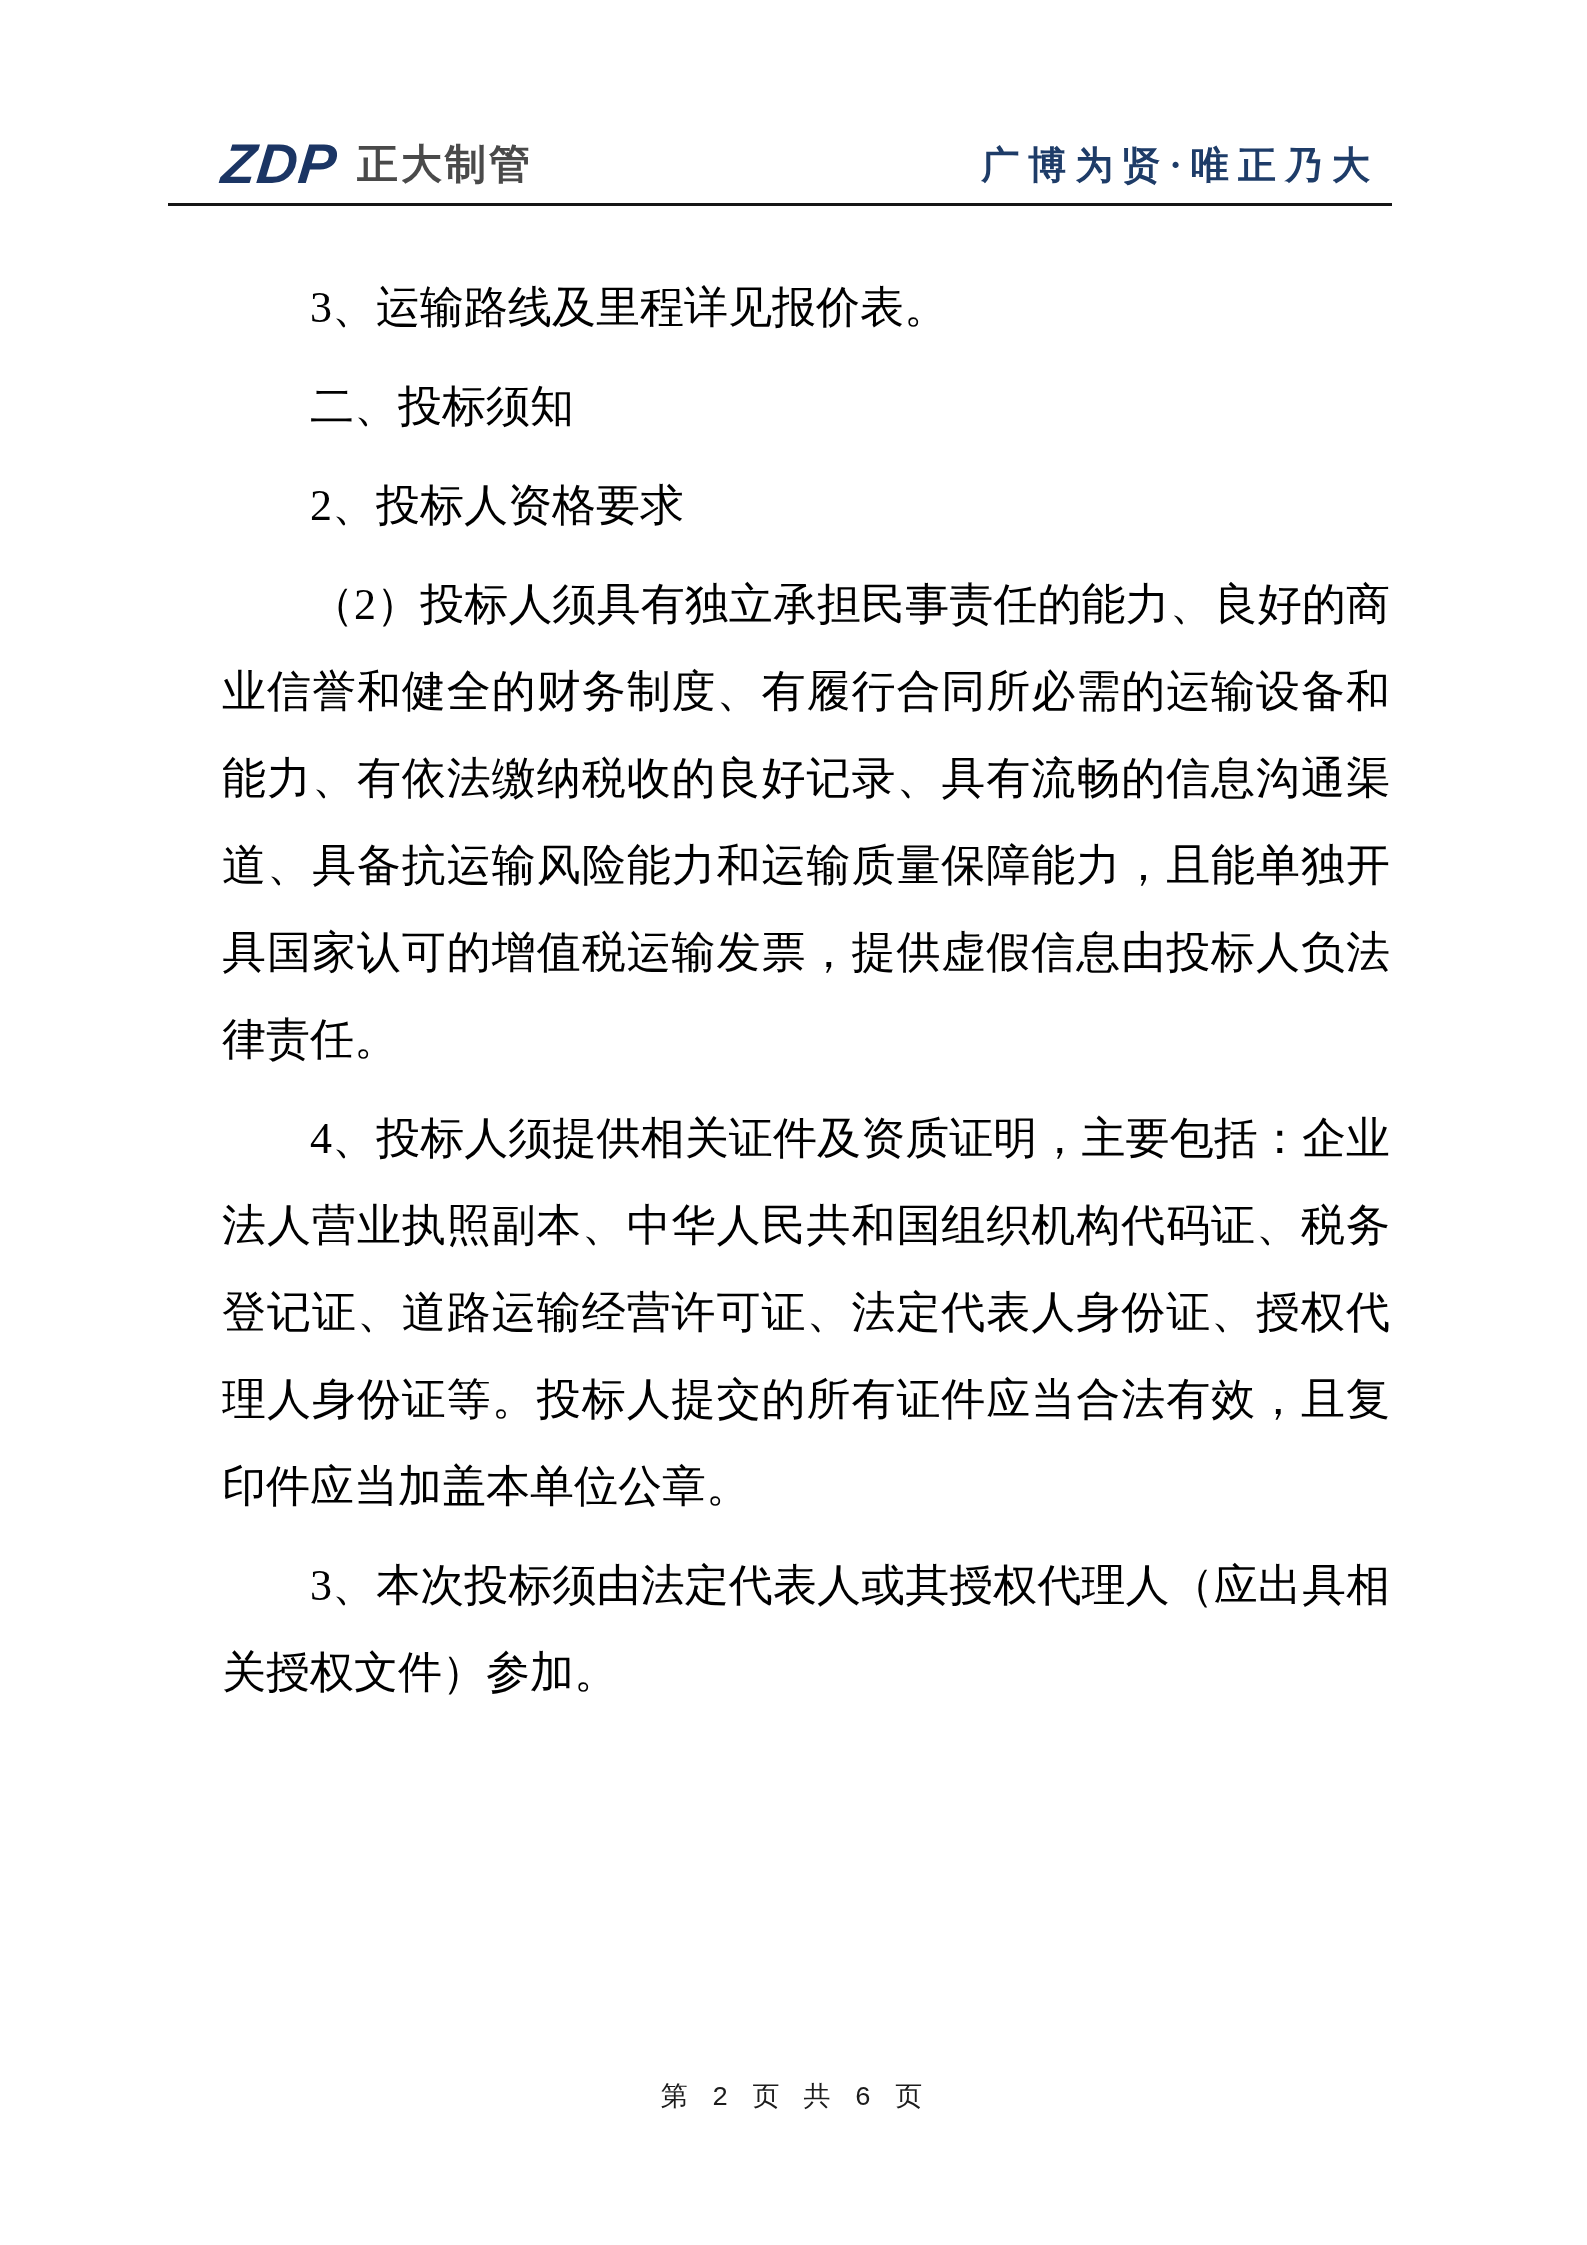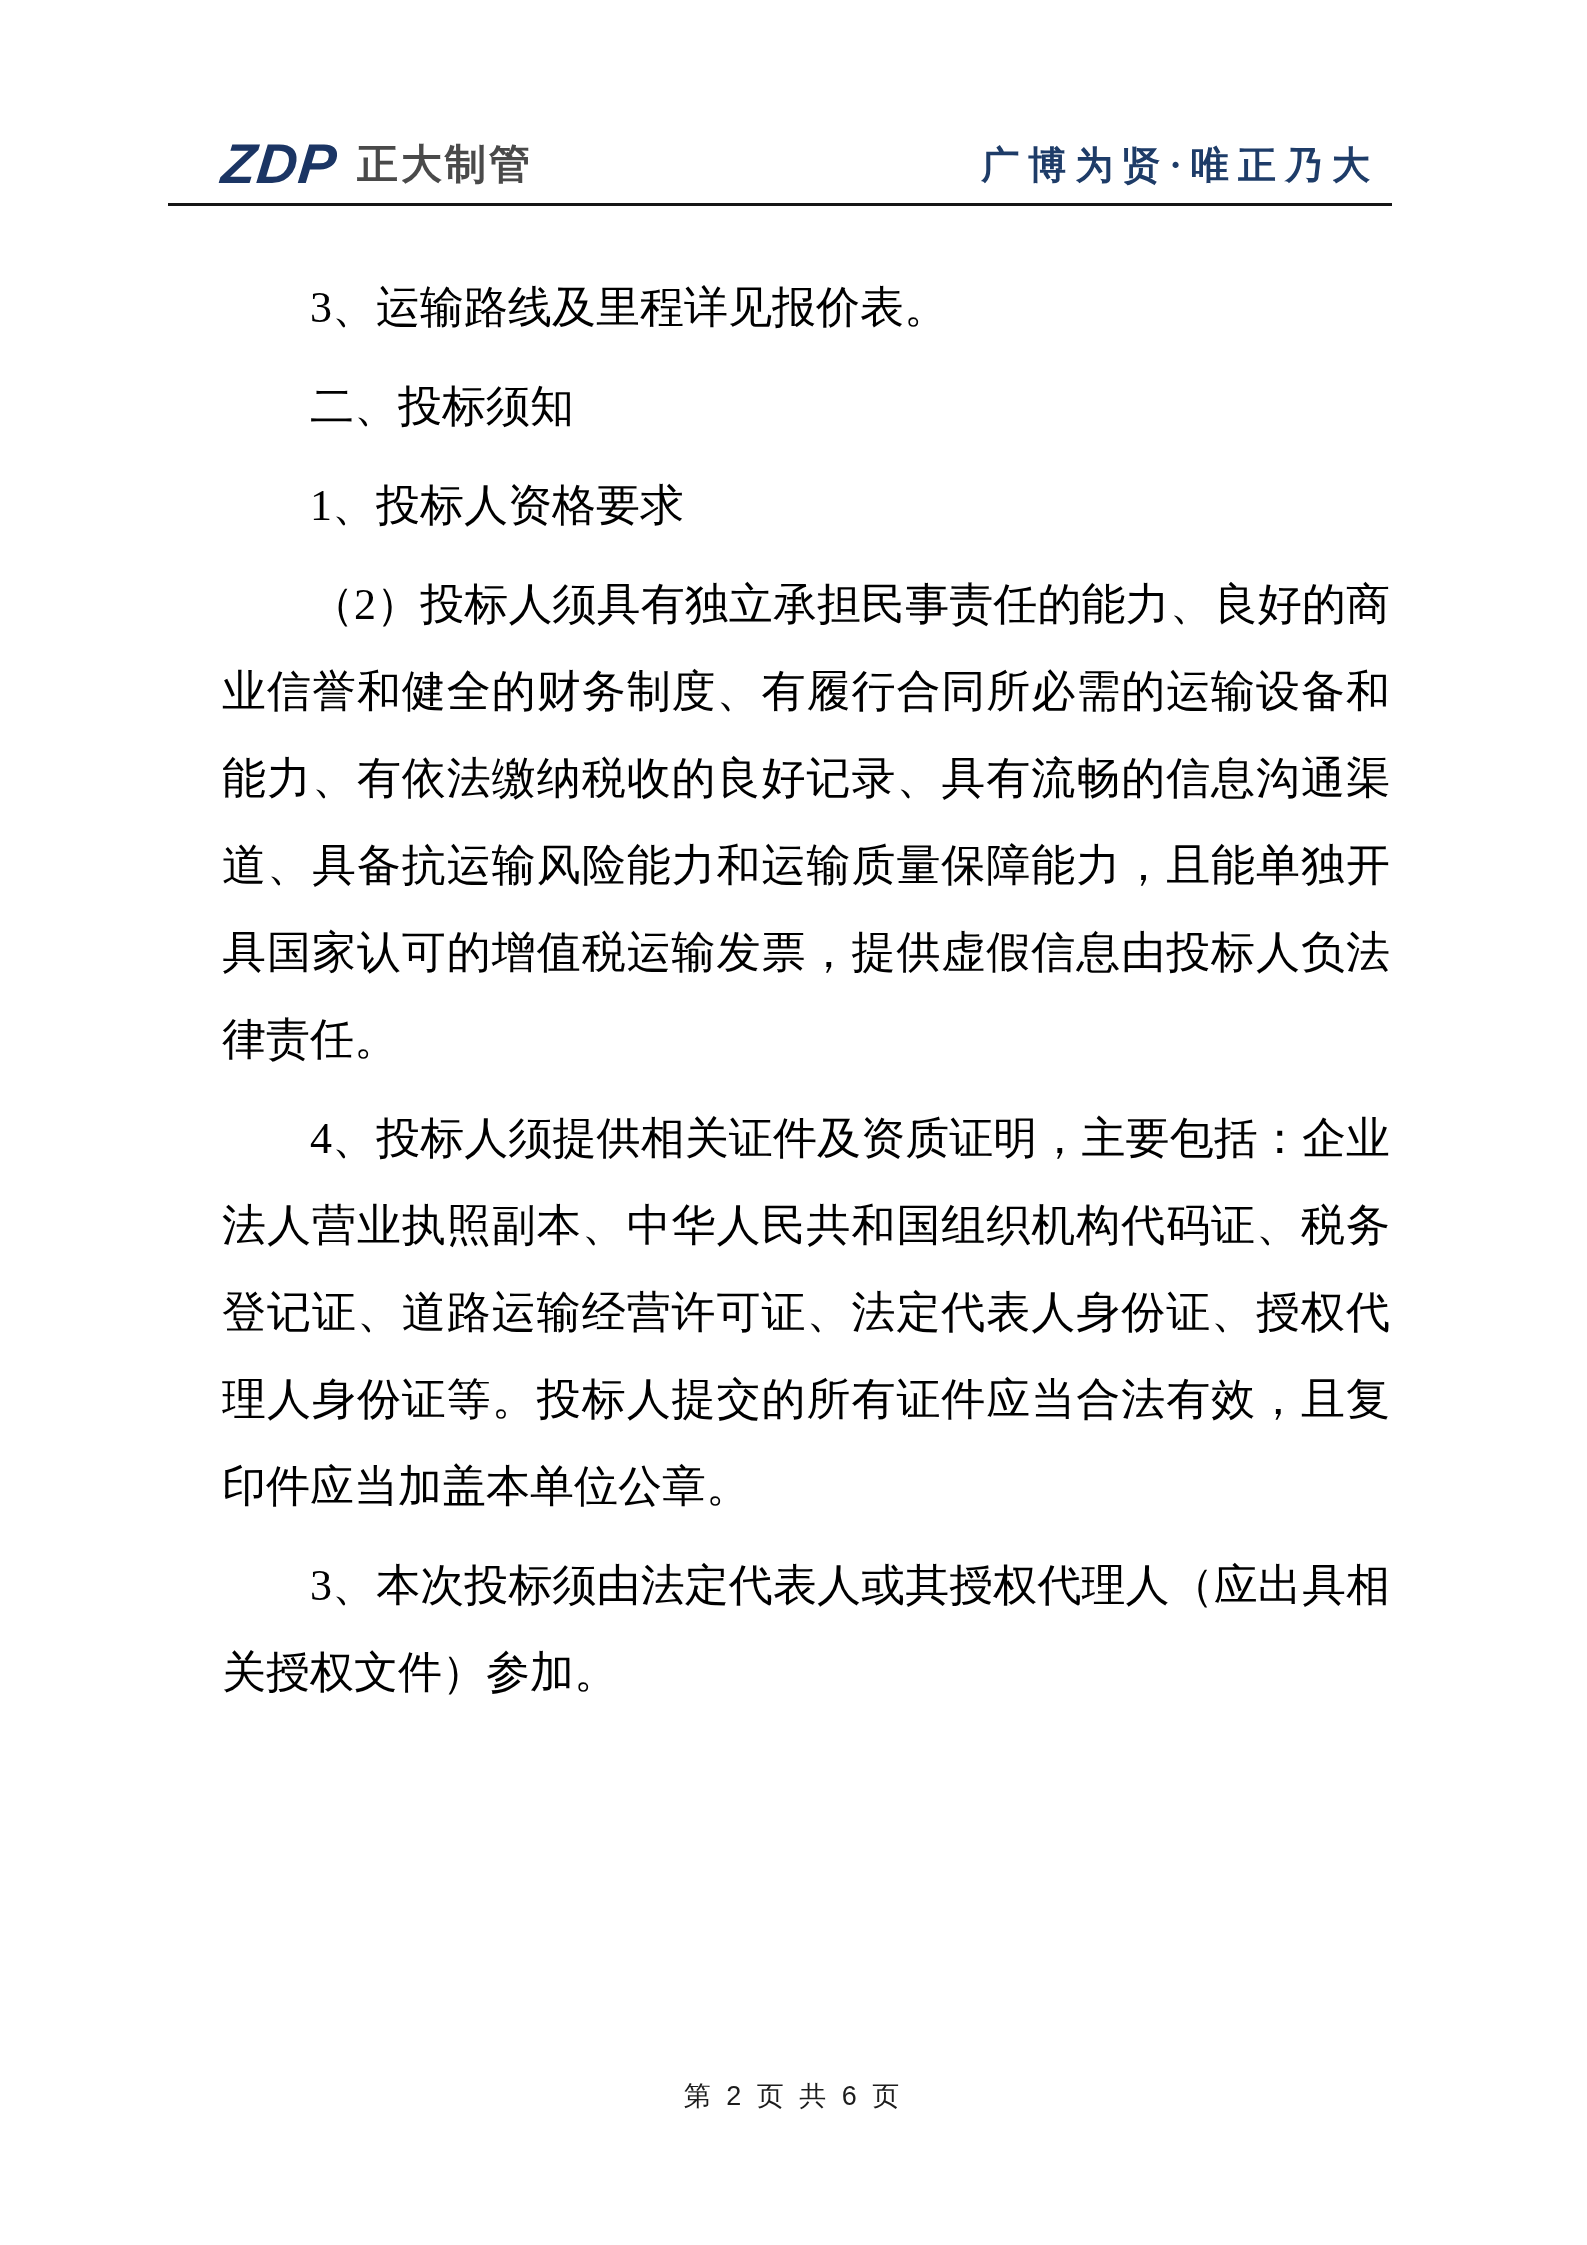--- a/index.html
+++ b/index.html
@@ -84,41 +84,41 @@
   
   .page-footer {
     position: absolute;
     left: 0;
     top: 2078px;
     width: 100%;
     text-align: center;
     font-size: 27px;
     letter-spacing: 4px;
     color: #1c1c1c;
-    font-family: Liberation Sans, sans-serif;
+    font-family: Liberation Mono, monospace;
   }
 </style>
 </head>
 <body>
 
 <div class="page">
 
   <div class="header-logo">
     <span class="logo-zdp">ZDP</span>
     <span class="logo-company">正大制管</span>
   </div>
 
   <div class="header-slogan">广博为贤·唯正乃大</div>
 
   <div class="header-rule"></div>
 
   <div class="doc-body">
     <p>3、运输路线及里程详见报价表。</p>
     <p class="bold">二、投标须知</p>
-    <p>1、投标人资格要求</p>
+    <p>2、投标人资格要求</p>
     <p>（2）投标人须具有独立承担民事责任的能力、良好的商业信誉和健全的财务制度、有履行合同所必需的运输设备和能力、有依法缴纳税收的良好记录、具有流畅的信息沟通渠道、具备抗运输风险能力和运输质量保障能力，且能单独开具国家认可的增值税运输发票，提供虚假信息由投标人负法律责任。</p>
     <p>4、投标人须提供相关证件及资质证明，主要包括：企业法人营业执照副本、中华人民共和国组织机构代码证、税务登记证、道路运输经营许可证、法定代表人身份证、授权代理人身份证等。投标人提交的所有证件应当合法有效，且复印件应当加盖本单位公章。</p>
     <p>3、本次投标须由法定代表人或其授权代理人（应出具相关授权文件）参加。</p>
   </div>
 
   <div class="page-footer">第 2 页 共 6 页</div>
 
 </div>
 
 </body></html>

